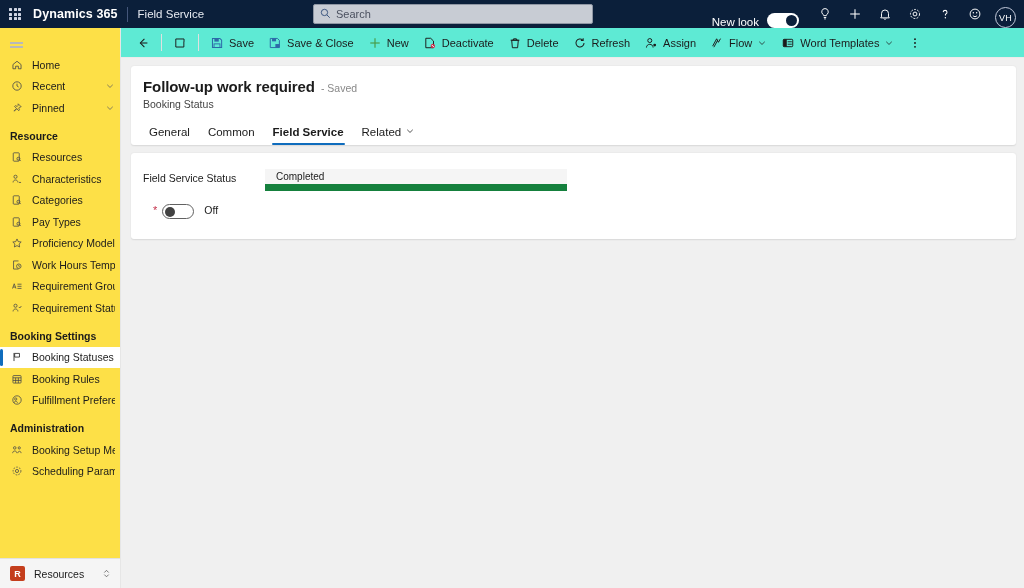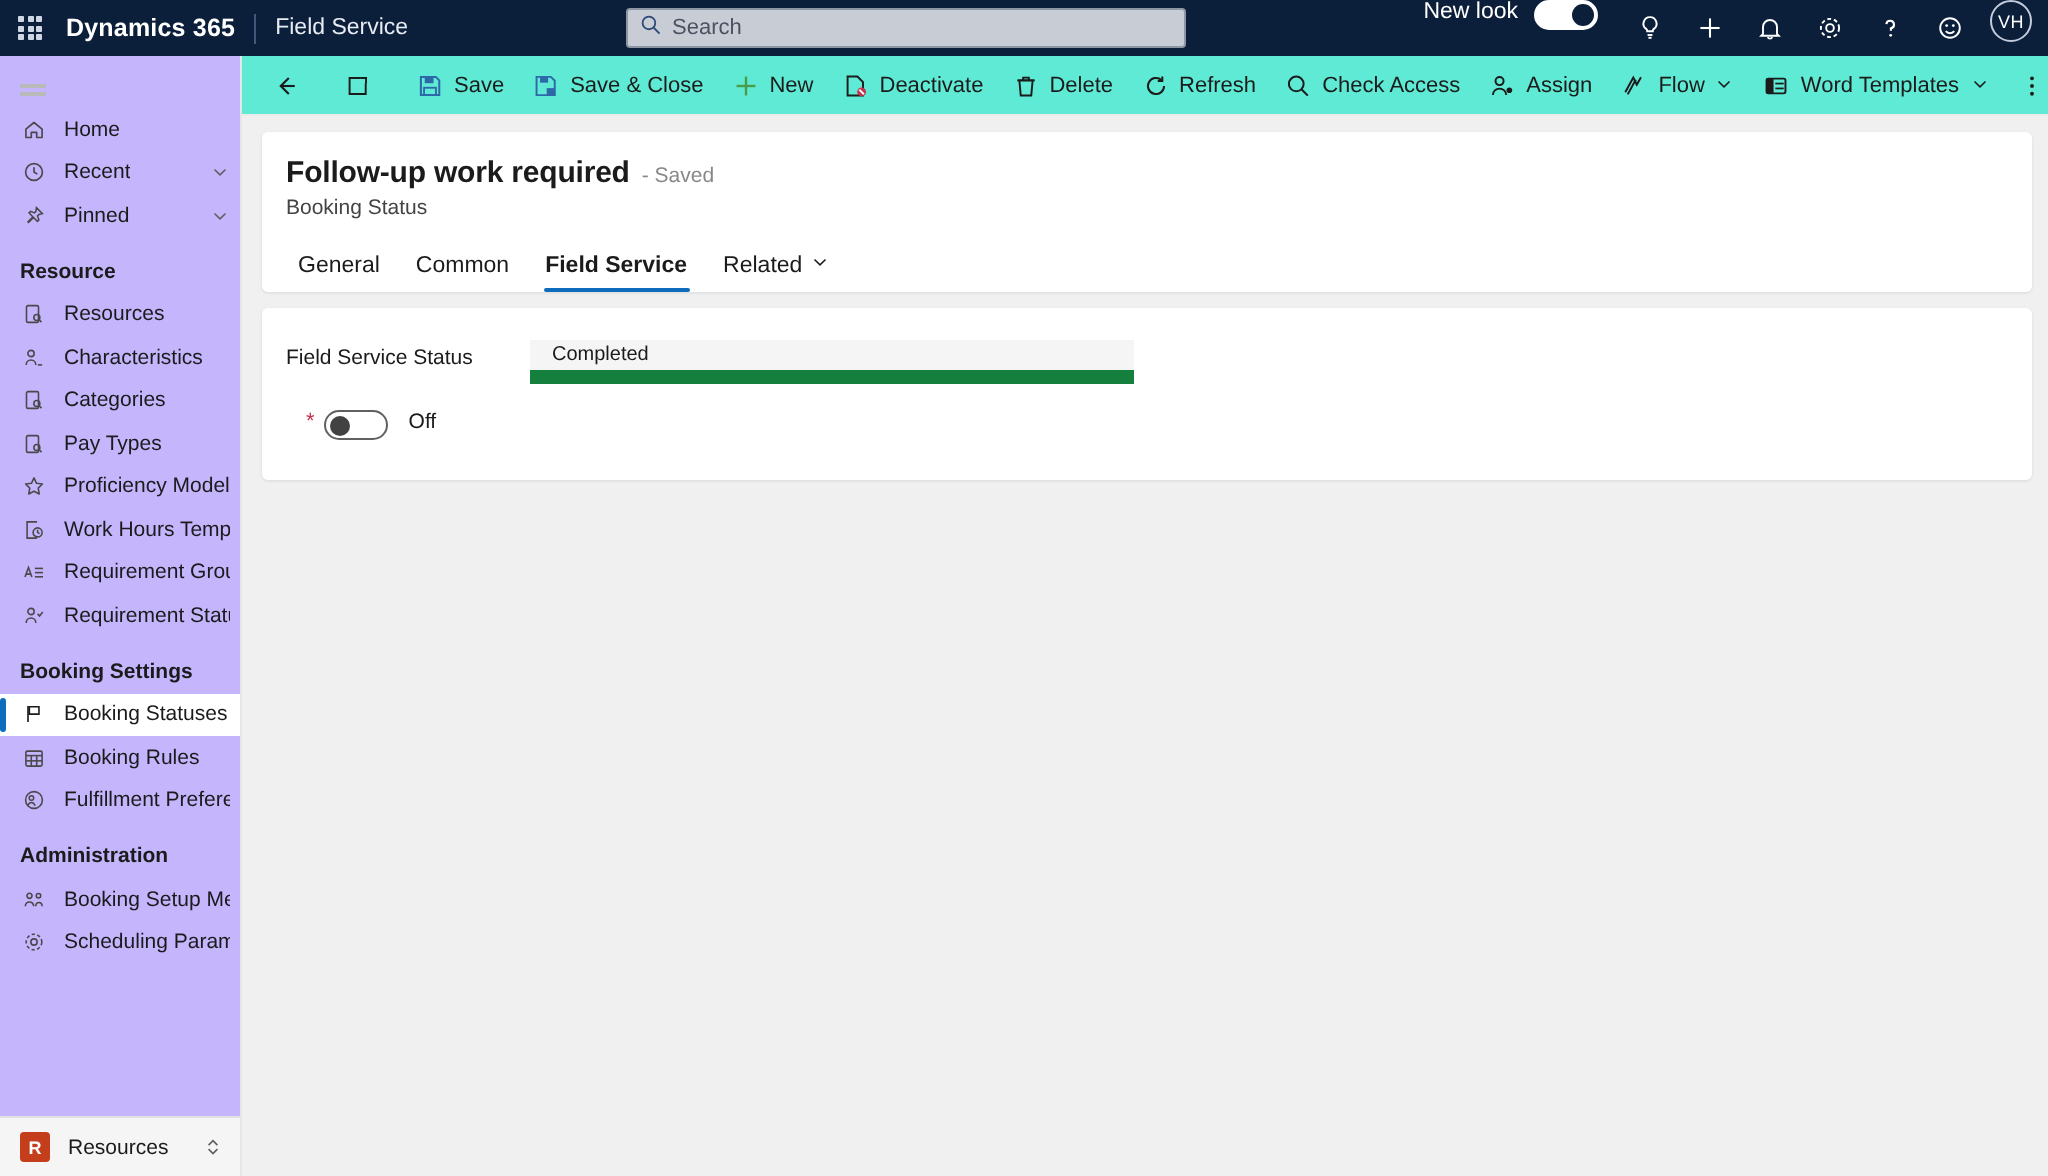--- a/index.html
+++ b/index.html
@@ -47,21 +47,21 @@
   }
   .searchwrap svg { flex: none; }
   .search-input {
     border: none; background: transparent; outline: none;
     font-family: "Liberation Sans", sans-serif;
     font-size: 11px; color: #3a3f4a; padding-left: 5px; width: 100%;
   }
   .search-input::placeholder { color: #4b5160; }
 
   .top-right {
-    margin-left: auto; display: flex; align-items: flex-start;
+    margin-left: auto; display: flex; align-items: flex-end;
     height: 28px; padding-right: 8px; gap: 2px;
   }
   .newlook-label { font-size: 11.5px; color: #ffffff; margin-right: 6px; }
   .newlook-toggle {
     width: 32px; height: 15px; border-radius: 8px;
     background: #ffffff; position: relative; cursor: pointer;
     margin-right: 10px;
   }
   .newlook-toggle i {
     position: absolute; right: 2px; top: 2px;
@@ -79,21 +79,21 @@
     font-size: 9px; color: #ffffff; margin-left: 4px; cursor: pointer;
     letter-spacing: .2px;
   }
 
   
   .body { flex: 1; display: flex; min-height: 0; }
 
   
   .sidebar {
     width: 121px; min-width: 121px;
-    background: #c4b5fd;
+    background: #fde047;
     border-right: 1px solid #e6e6e6;
     display: flex; flex-direction: column;
     position: relative;
   }
   .sb-scroll { flex: 1; overflow: hidden; padding-top: 4px; }
   .sb-hamburger {
     height: 22px; display: flex; align-items: center; padding-left: 10px; cursor: pointer;
   }
   .sb-hamburger span {
     display: block; width: 13px; height: 1.5px; background: #b9b9b9;
@@ -563,29 +563,20 @@
         <div class="cmd">
           <span class="cmd-ic">
             <svg width="14" height="14" viewBox="0 0 16 16">
                 <path d="M12.6 8a4.6 4.6 0 1 1-1.5-3.4" fill="none" stroke="#1b1b1b" stroke-width="1.15"></path>
                 <path d="M11.6 2.6v2.6H9" fill="none" stroke="#1b1b1b" stroke-width="1.15"></path>
               </svg>
           </span>
           <span class="cmd-label">Refresh</span>
         </div>
 
-        <div class="cmd">
-          <span class="cmd-ic">
-            <svg width="14" height="14" viewBox="0 0 16 16">
-                <circle cx="7" cy="6.8" r="4.2" fill="none" stroke="#1b1b1b" stroke-width="1.15"></circle>
-                <line x1="10.1" y1="10" x2="13.6" y2="13.5" stroke="#1b1b1b" stroke-width="1.2"></line>
-              </svg>
-          </span>
-          <span class="cmd-label">Check Access</span>
-        </div>
 
         <div class="cmd">
           <span class="cmd-ic">
             <svg width="14" height="14" viewBox="0 0 16 16">
                 <circle cx="6.6" cy="5.2" r="2.3" fill="none" stroke="#1b1b1b" stroke-width="1.1"></circle>
                 <path d="M2.8 13.2c0-2.2 1.7-3.7 3.8-3.7s3.8 1.5 3.8 3.7" fill="none" stroke="#1b1b1b" stroke-width="1.1"></path>
                 <circle cx="12.2" cy="10.4" r="1.6" fill="#1b1b1b"></circle>
               </svg>
           </span>
           <span class="cmd-label">Assign</span>

